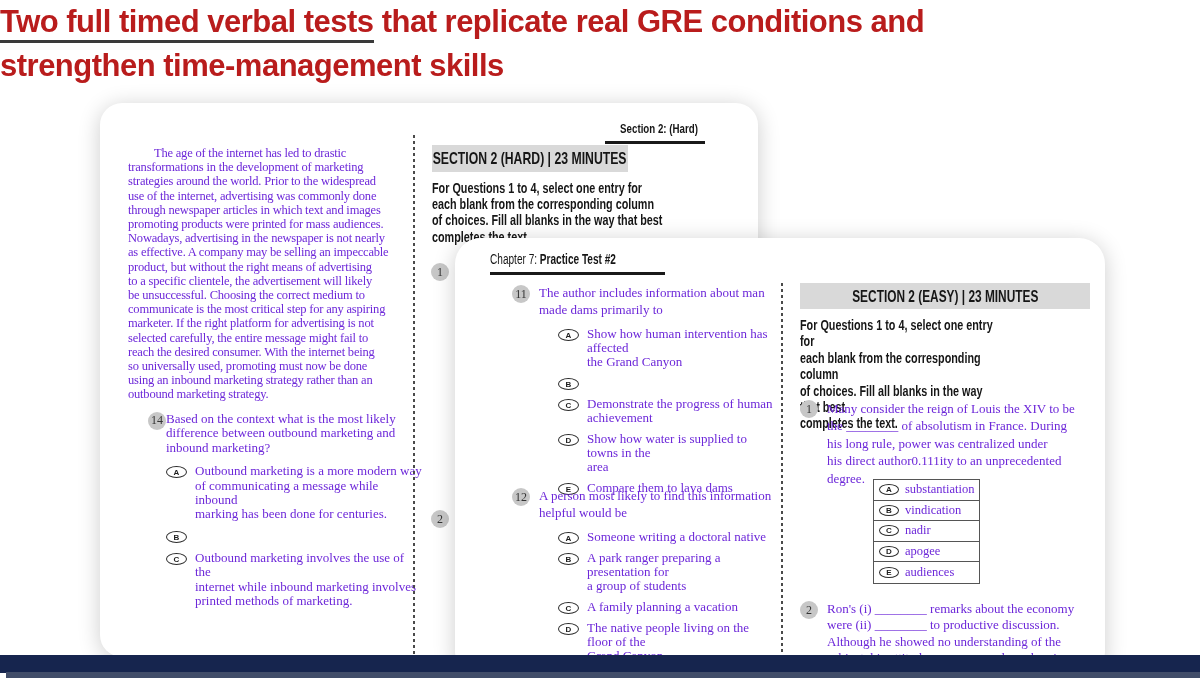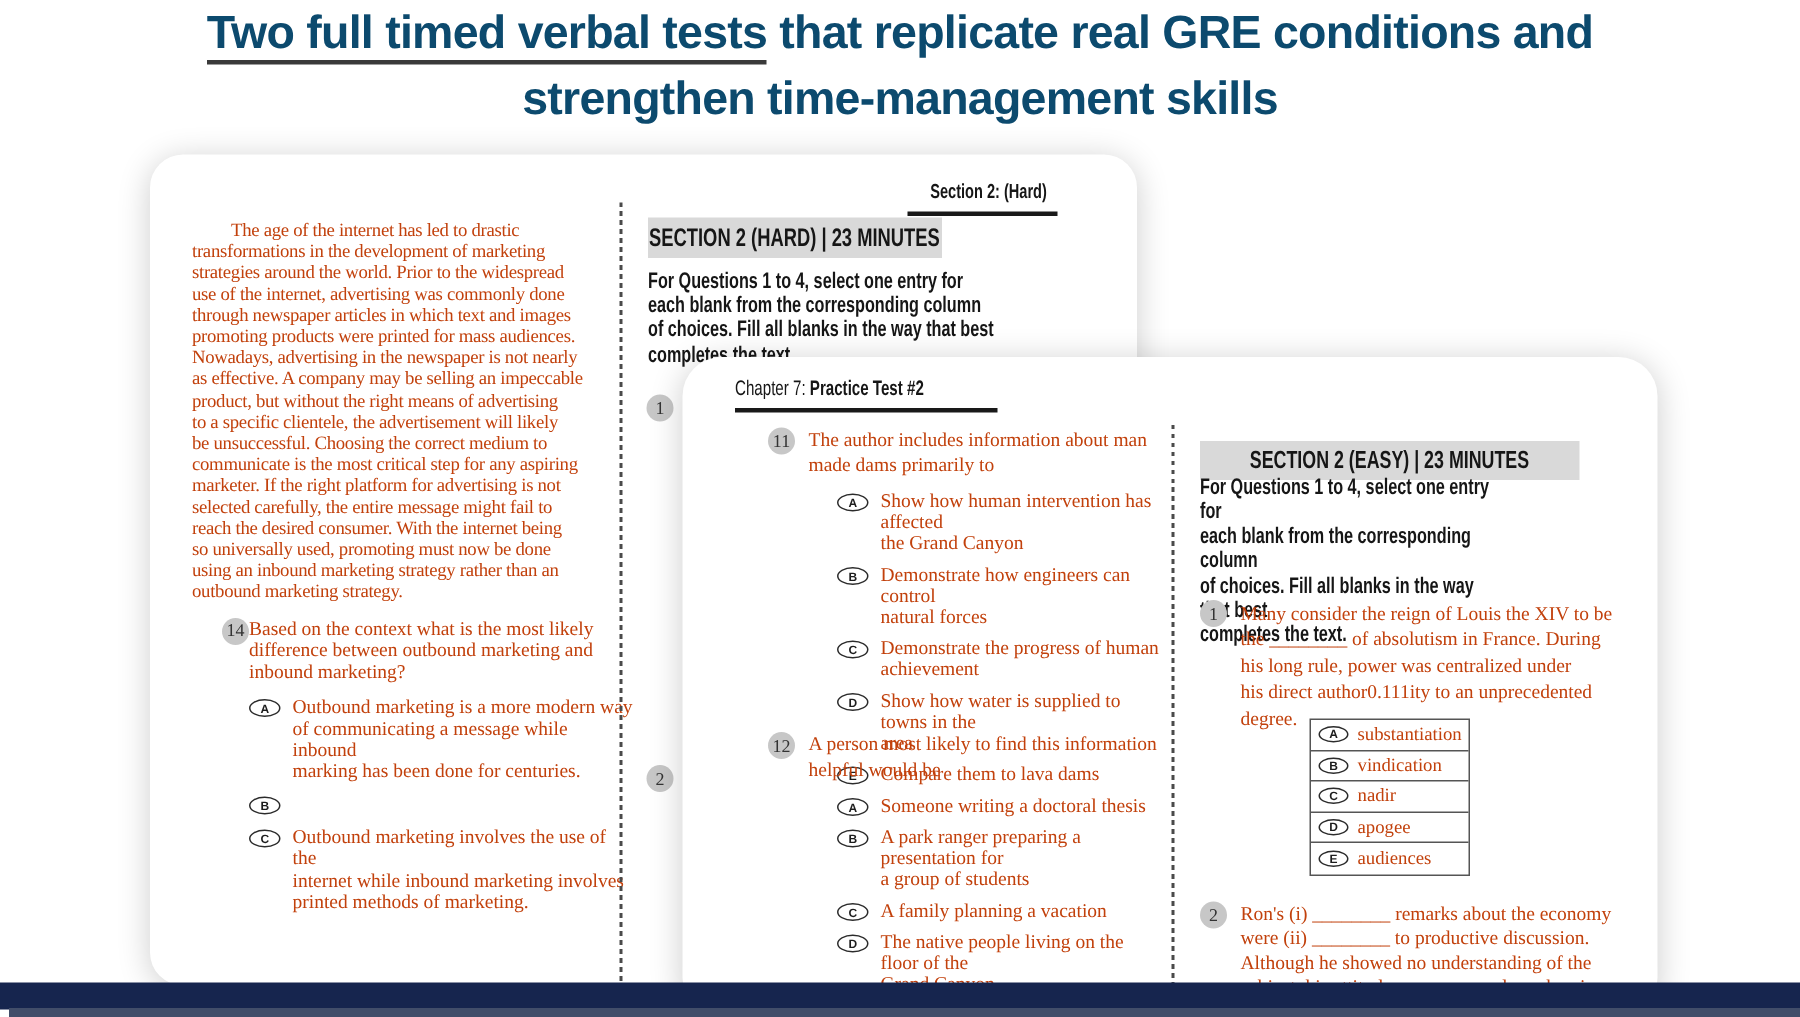--- a/index.html
+++ b/index.html
@@ -1,42 +1,42 @@
 <!DOCTYPE html>
 <html><head>
 <meta charset="utf-8">
 <style>
   * { margin:0; padding:0; box-sizing:border-box; }
   html,body { width:1200px; height:678px; background:#ffffff; overflow:hidden;
               font-family:"Liberation Sans", sans-serif; }
   #stage { position:relative; width:1200px; height:678px; background:#ffffff; }
 
   
-  .page-title { position:absolute; left:0; top:8; width:1200px; text-align:center;
-                color:#0c4a6e; font-weight:bold; font-size:31px; line-height:44px;
+  .page-title { position:absolute; left:0; top:8; width:1200px; text-align:left;
+                color:#b91c1c; font-weight:bold; font-size:31px; line-height:44px;
                 letter-spacing:-0.5px; }
   .page-title .ul { border-bottom:3px solid #3a3a3a; padding-bottom:1px; }
 
   
   .card { position:absolute; background:#ffffff; border-radius:22px;
           box-shadow:0 3px 22px rgba(0,0,0,0.20); }
   #back-card  { left:100px; top:103px; width:658px; height:554px; z-index:1; }
   #front-card { left:455px; top:238px; width:650px; height:440px; z-index:2;
                 border-radius:26px; }
 
   .dotted-div { position:absolute; width:2px;
                 background:repeating-linear-gradient(to bottom,#4a4a4a 0 3px,transparent 3px 6px); }
 
   
   .cond { display:inline-block; transform:scaleX(0.72); transform-origin:0 0;
           white-space:pre-line; font-weight:bold; color:#161616; }
   .cond-c { display:inline-block; transform:scaleX(0.72); transform-origin:50% 50%;
             font-weight:bold; color:#161616; white-space:nowrap; }
 
-  .serif { font-family:"Liberation Serif", serif; color:#c2410c; white-space:pre-line; }
+  .serif { font-family:"Liberation Serif", serif; color:#6d28d9; white-space:pre-line; }
 
   .graybox { background:#d9d9d9; display:flex; align-items:center; justify-content:center; }
 
   .qnum { flex:0 0 auto; width:18px; height:18px; border-radius:50%; background:#c7c7c7;
           color:#333; font-family:"Liberation Serif", serif; font-size:12px;
           display:flex; align-items:center; justify-content:center; }
   .oval { flex:0 0 auto; width:21px; height:12px; border:1.4px solid #2b2b2b; border-radius:50%;
           background:#fff; color:#1d1d1d; font-size:8px; font-weight:bold;
           display:flex; align-items:center; justify-content:center; margin-top:2px; }
   .opt  { display:flex; gap:8px; }
@@ -69,21 +69,21 @@
   #fc-div { left:326px; top:45px; height:407px; }
 
   #fc-left { position:absolute; left:57px; top:0; width:265px; }
   .fq { position:absolute; display:flex; gap:9px; }
   .fq .qt { font-size:13px; line-height:16.5px; }
   .fq-opts { margin-top:9px; margin-left:19px; }
   .fq-opts .opt { margin-bottom:7px; }
   .fq-opts .serif { font-size:13px; line-height:14px; }
 
   #fc-right { position:absolute; left:345px; top:0; width:275px; }
-  #fc-secbox { position:absolute; left:0; top:56px; width:253px; height:26px; }
+  #fc-secbox { position:absolute; left:0; top:45px; width:290px; height:26px; }
   #fc-secbox .cond-c { font-size:16.5px; }
   #fc-instr { position:absolute; left:0; top:79px; font-size:15px; line-height:16.4px; }
   #fc-q1 { top:162px; left:0; }
   #fc-q1 .qt { font-size:13px; line-height:17.4px; }
   #fc-optbox { position:absolute; left:73px; top:241px; width:107px;
                border:1px solid #555; }
   #fc-optbox .row { display:flex; gap:6px; align-items:center; height:20.5px;
                     border-bottom:1px solid #555; padding-left:5px; }
   #fc-optbox .row:last-child { border-bottom:none; }
   #fc-optbox .serif { font-size:12.5px; white-space:nowrap; }
@@ -186,22 +186,20 @@
           <div class="qt serif">The author includes information about man
 made dams primarily to</div>
           <div class="fq-opts">
             <div class="opt">
               <div class="oval">A</div>
               <div class="serif">Show how human intervention has affected
 the Grand Canyon</div>
             </div>
             <div class="opt">
               <div class="oval">B</div>
-              <div class="serif">Demonstrate how engineers can control
-natural forces</div>
             </div>
             <div class="opt">
               <div class="oval">C</div>
               <div class="serif">Demonstrate the progress of human
 achievement</div>
             </div>
             <div class="opt">
               <div class="oval">D</div>
               <div class="serif">Show how water is supplied to towns in the
 area</div>
@@ -215,21 +213,21 @@
       </div>
 
       <div class="fq" style="top:250px; left:0;">
         <div class="qnum">12</div>
         <div>
           <div class="qt serif">A person most likely to find this information
 helpful would be</div>
           <div class="fq-opts">
             <div class="opt">
               <div class="oval">A</div>
-              <div class="serif">Someone writing a doctoral thesis</div>
+              <div class="serif">Someone writing a doctoral native</div>
             </div>
             <div class="opt">
               <div class="oval">B</div>
               <div class="serif">A park ranger preparing a presentation for
 a group of students</div>
             </div>
             <div class="opt">
               <div class="oval">C</div>
               <div class="serif">A family planning a vacation</div>
             </div>

